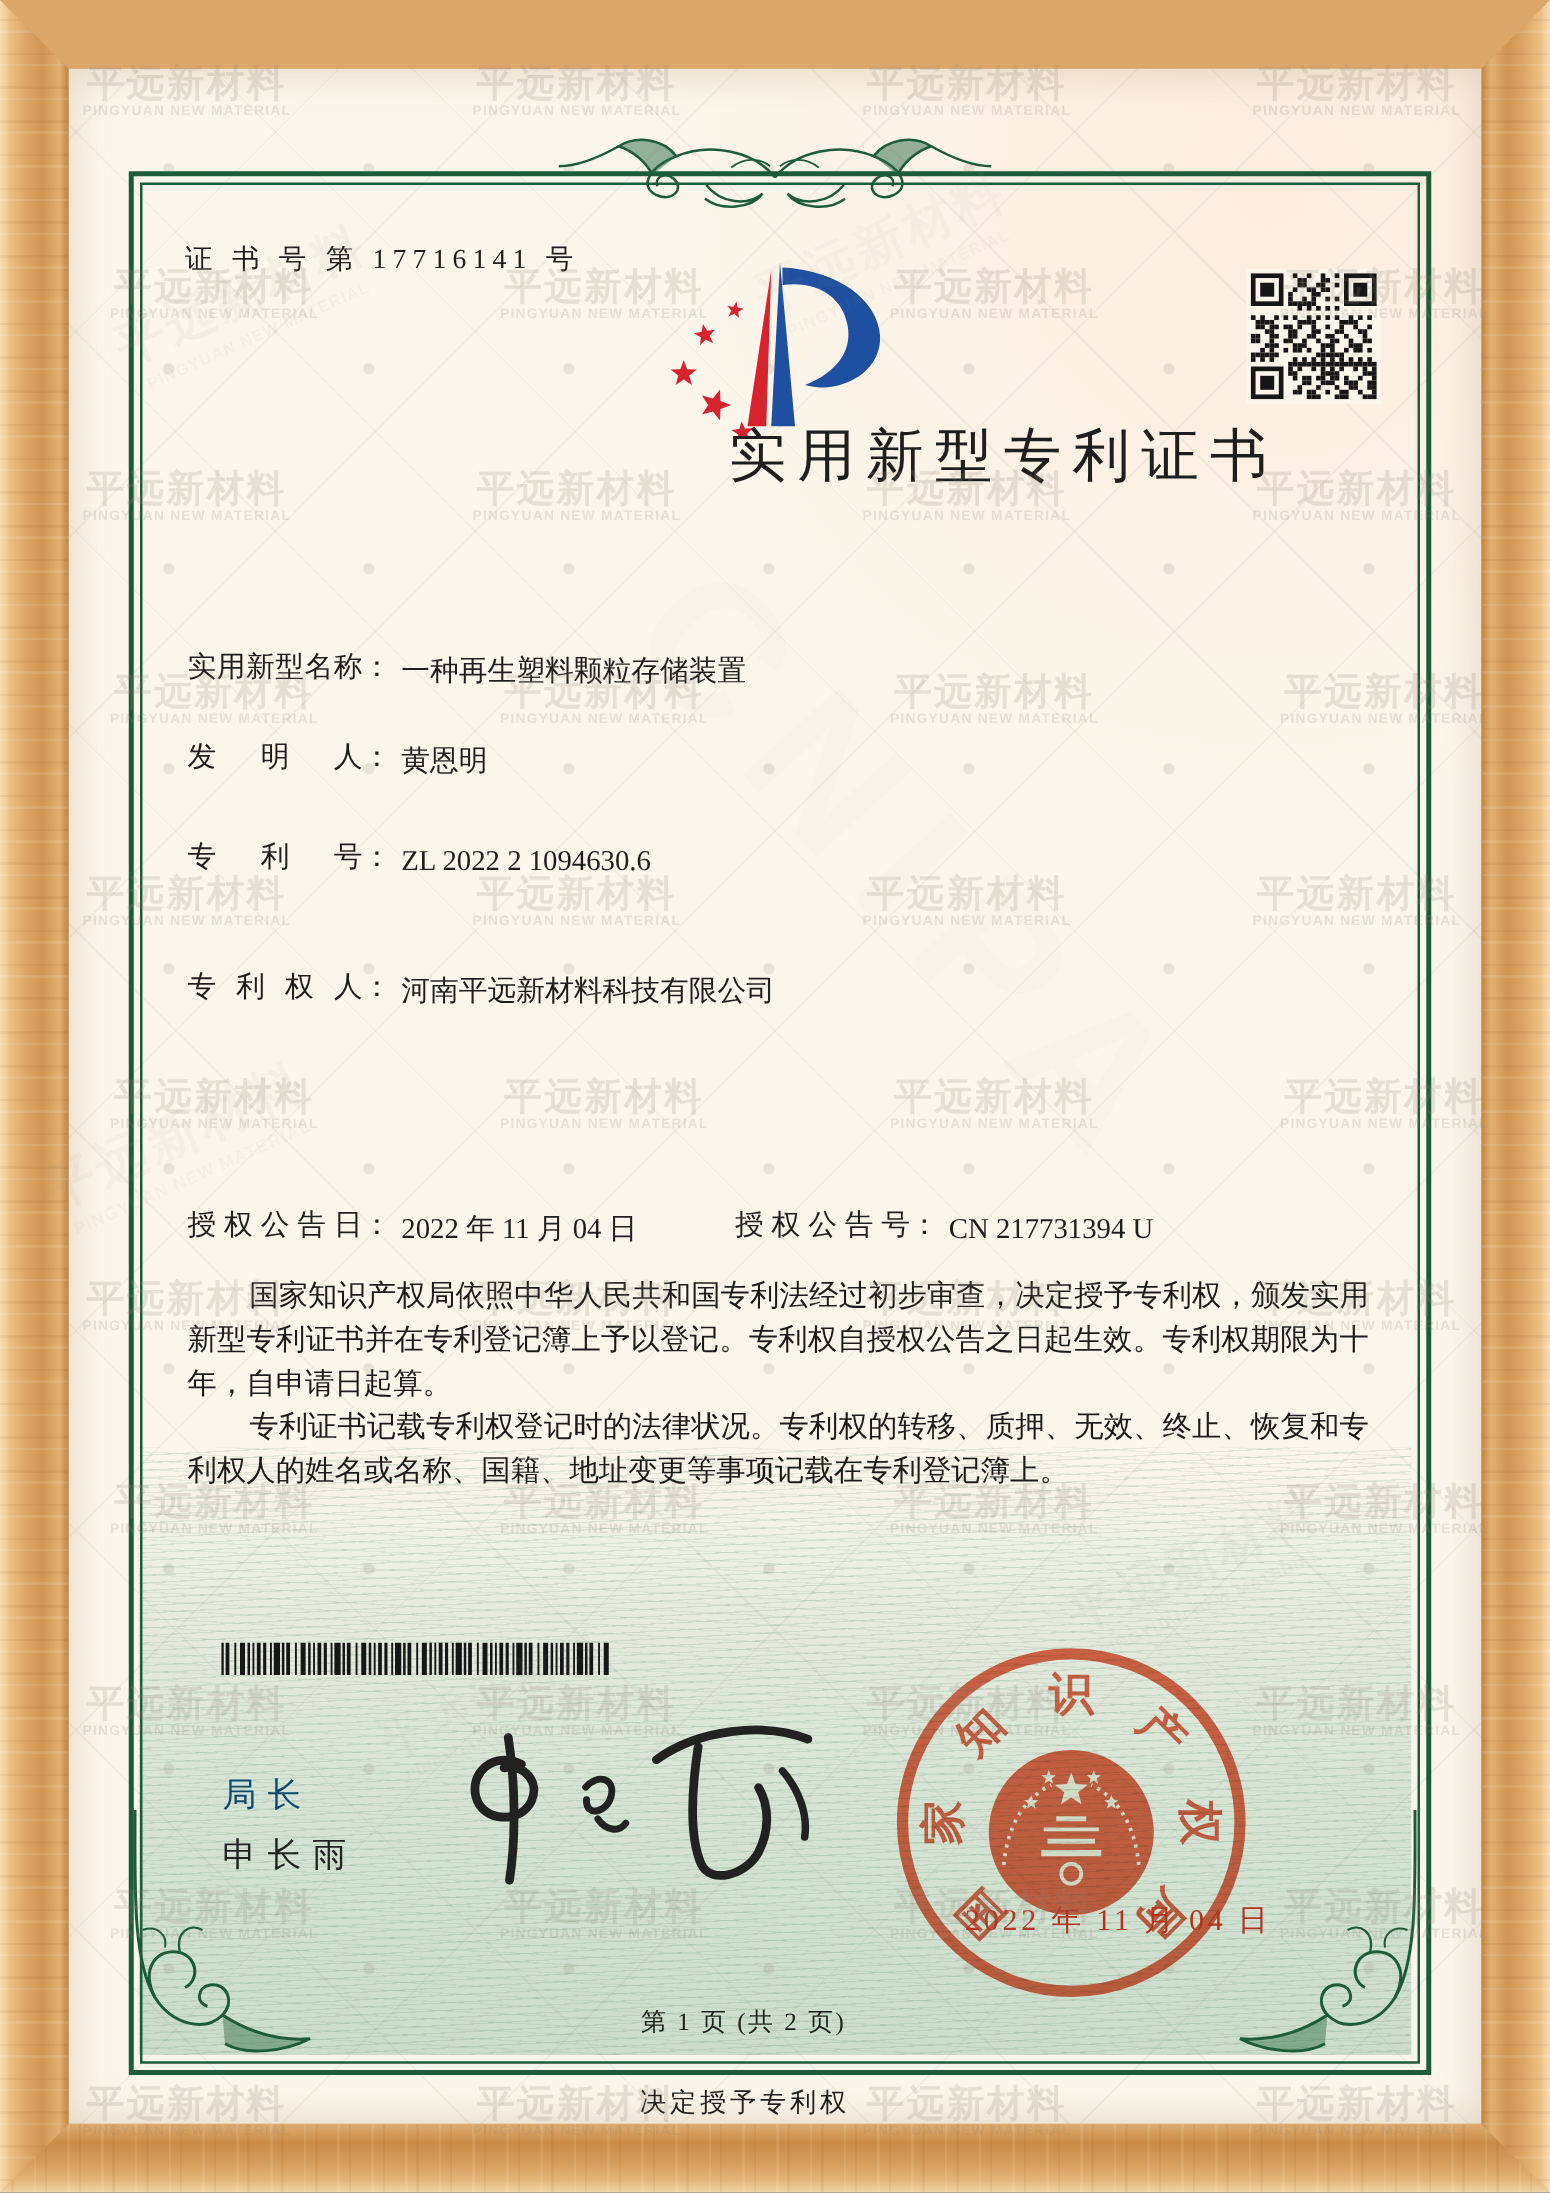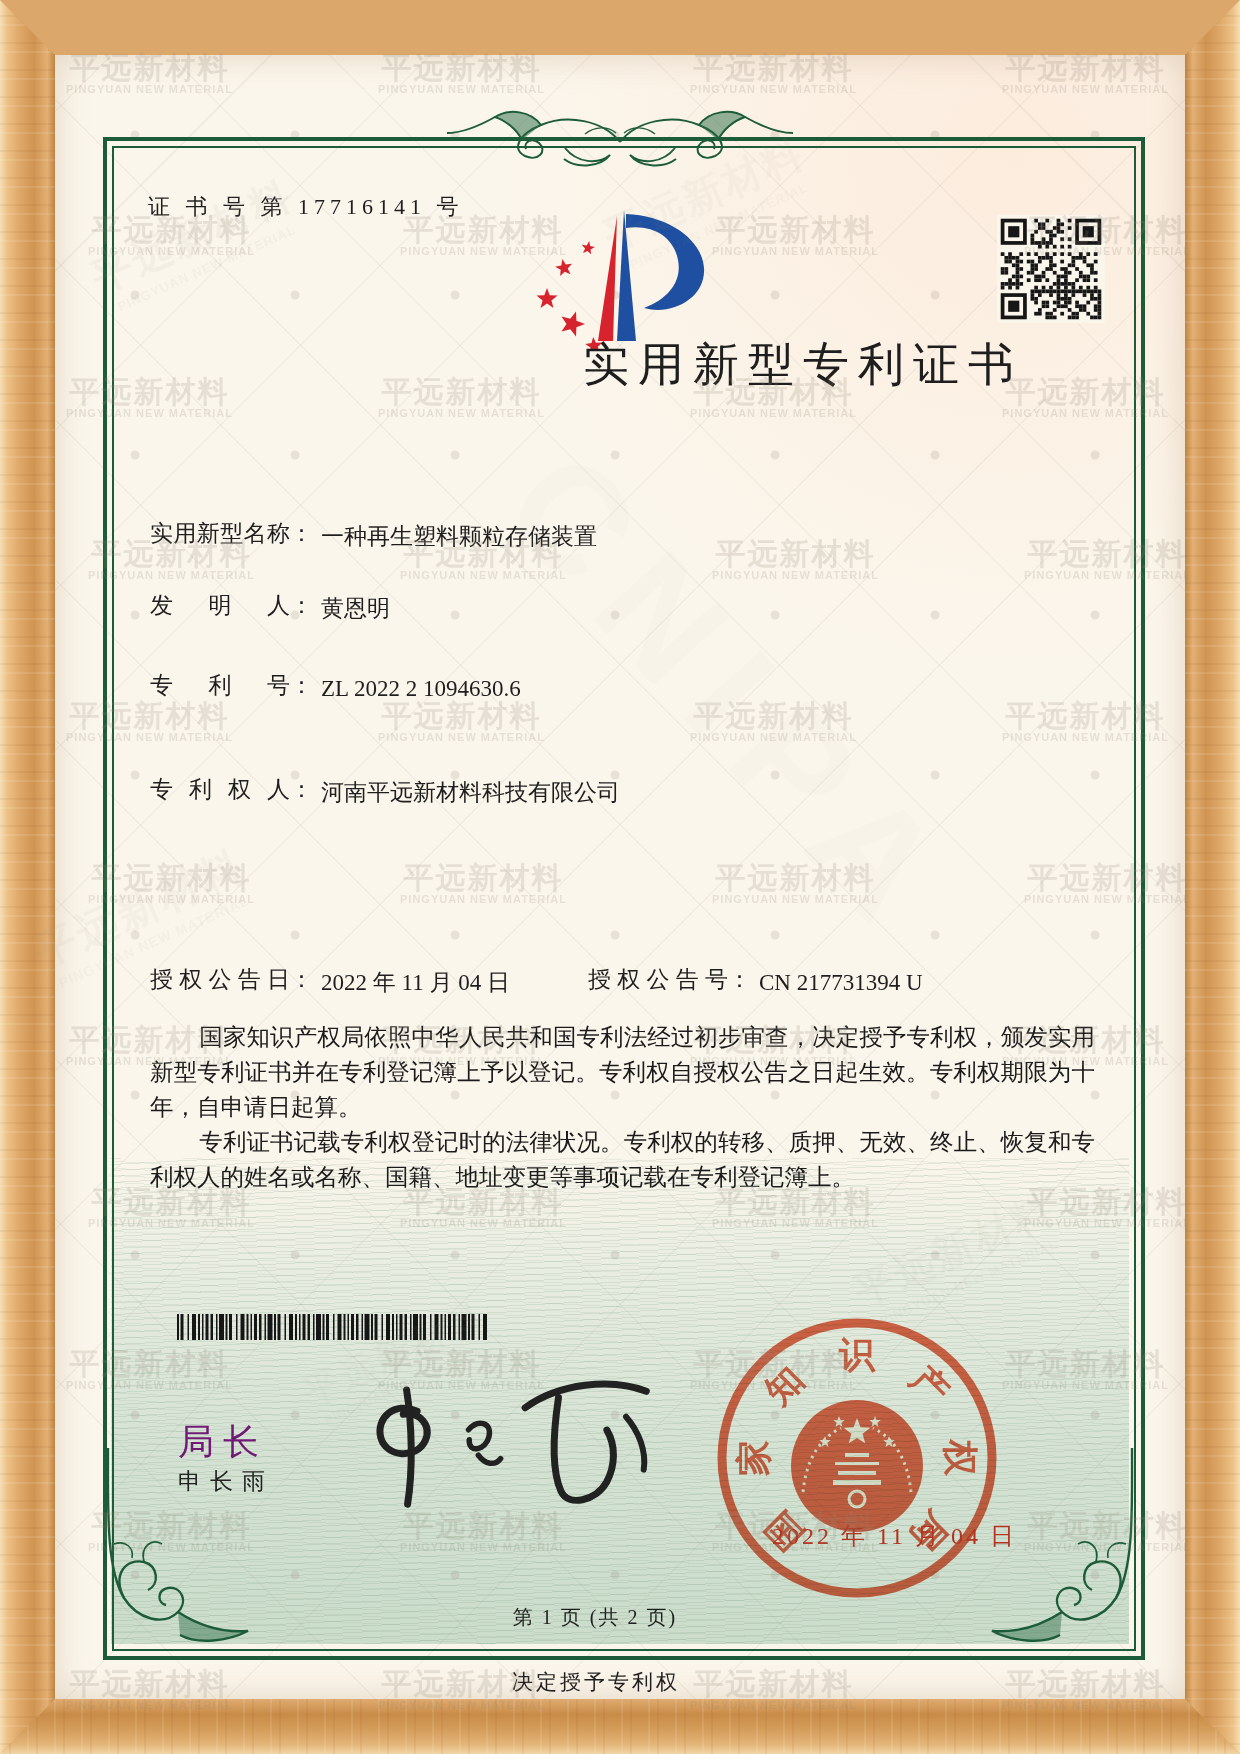--- a/index.html
+++ b/index.html
@@ -60,23 +60,23 @@
   #title{left:103px;top:334px;width:920px;text-align:right;font-size:46px;font-weight:normal;letter-spacing:9px;white-space:nowrap;}
   .frow{position:absolute;left:150px;z-index:5;font-size:23px;color:#1e1e1e;white-space:normal;}
   .flabel{display:inline-block;width:140px;text-align:justify;text-align-last:justify;vertical-align:top;}
   .fcolon{display:inline-block;vertical-align:top;}
   .fvalue{display:inline-block;vertical-align:top;margin-left:8px;line-height:37px;}
   .fvalue.wide{width:600px;}
   #body-text{position:absolute;left:150px;top:1020px;width:945px;z-index:5;font-size:23.5px;
       line-height:35px;color:#1b1b1b;text-align:justify;}
   #body-text p{margin:0;text-indent:2.1em;}
   #barcode{position:absolute;left:177px;top:1314px;z-index:5;}
-  #director-title{left:178px;top:1418px;font-size:36px;letter-spacing:9px;
-      font-family:"Liberation Sans","DejaVu Sans",sans-serif;font-weight:500;color:#701a75;}
-  #director-name{left:178px;top:1466px;font-size:23px;letter-spacing:9px;
+  #director-title{left:178px;top:1418px;font-size:27px;letter-spacing:9px;
+      font-family:"Liberation Sans","DejaVu Sans",sans-serif;font-weight:500;color:#0c4a6e;}
+  #director-name{left:178px;top:1466px;font-size:27px;letter-spacing:9px;
       font-family:Liberation Serif, serif;font-weight:500;color:#222;}
   #signature{position:absolute;left:358px;top:1374px;z-index:6;transform:rotate(-4deg);}
   #seal{position:absolute;left:707px;top:1308px;z-index:6;mix-blend-mode:multiply;opacity:.92;}
   #seal-date{left:772px;top:1520px;font-size:24px;letter-spacing:3px;color:#b2331f;z-index:7;}
   #page-info{left:445px;top:1604px;width:300px;text-align:center;font-size:20px;letter-spacing:2px;}
   #footer-note{left:446px;top:1668px;width:300px;text-align:center;font-size:21px;letter-spacing:3px;}
   #qr{position:absolute;left:997px;top:215px;z-index:5;}
   #logo{position:absolute;left:520px;top:206px;z-index:5;}
 </style>
 </head>

